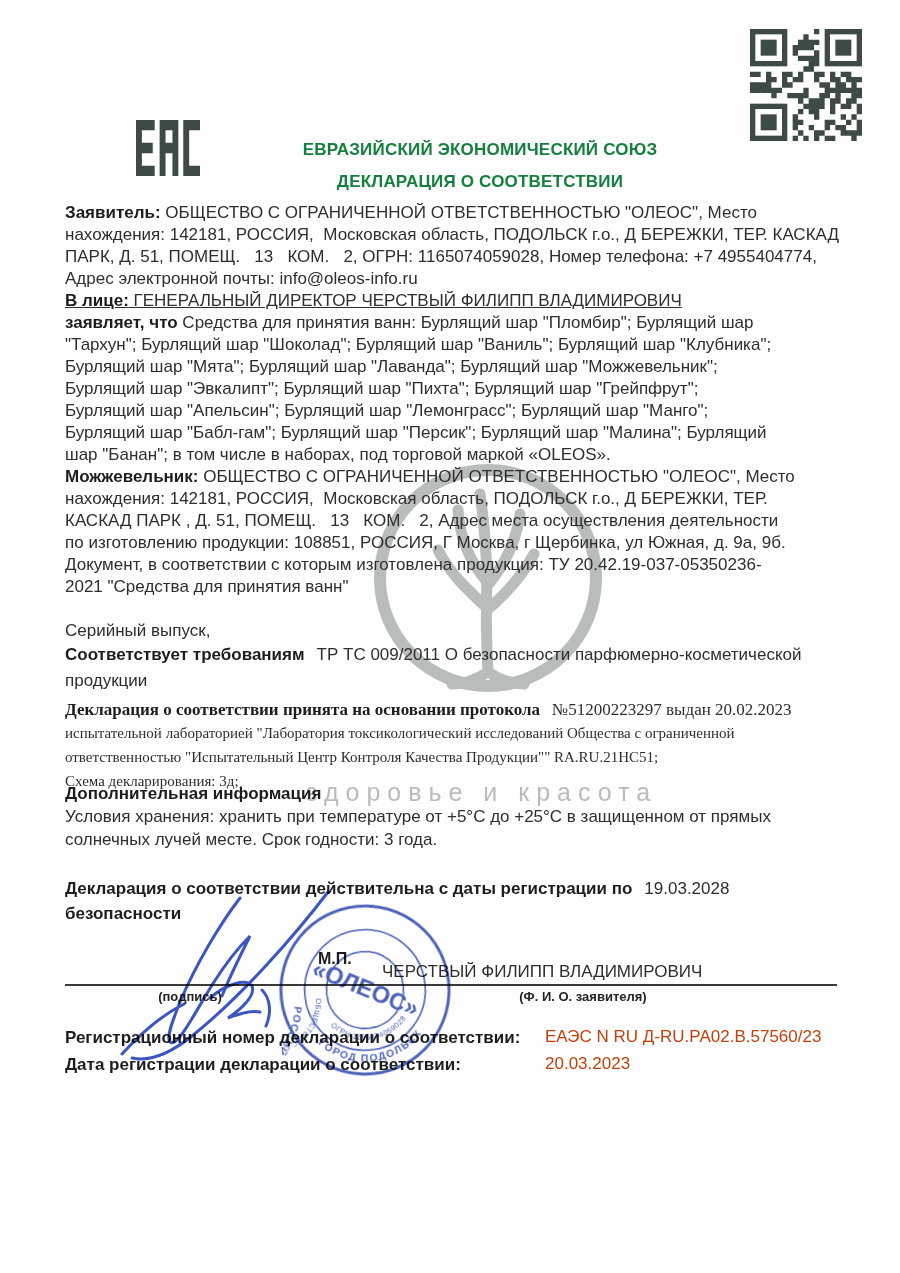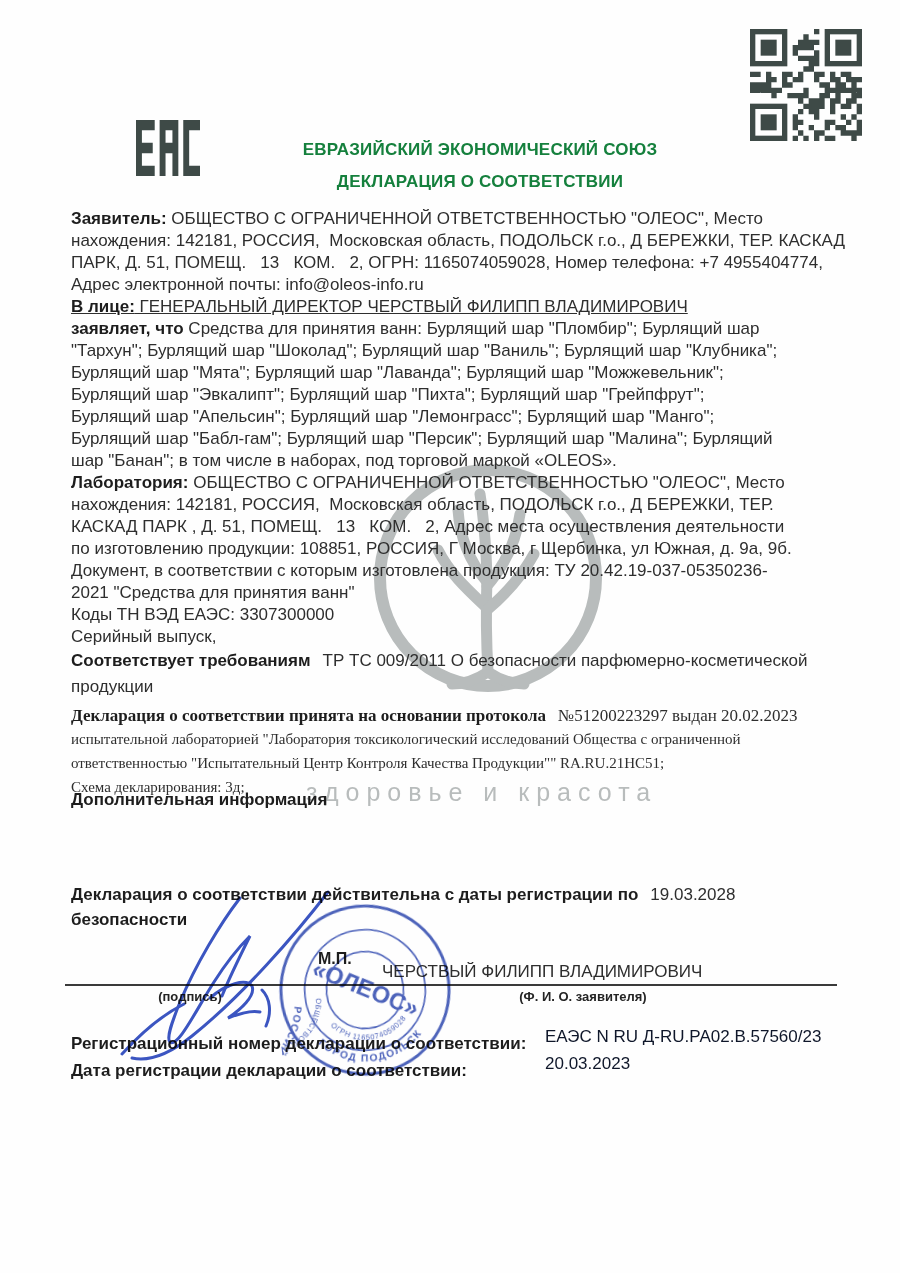--- a/index.html
+++ b/index.html
@@ -9,21 +9,21 @@
     color:#2b2b2b;overflow:hidden;
   }
   
   .qr{position:absolute;left:750px;top:29px;width:112px;height:112px;}
   .eac{position:absolute;left:136px;top:120px;width:64px;height:56px;}
   .title{position:absolute;left:60px;width:840px;text-align:center;
     font-weight:bold;font-size:17px;color:#15803d;letter-spacing:.2px;white-space:pre;}
   .title.t1{top:140px;}
   .title.t2{top:172px;}
   
-  .para{position:absolute;left:65px;margin:6px;font-size:17px;line-height:22px;
+  .para{position:absolute;left:65px;margin:0;font-size:17px;line-height:22px;
     white-space:pre;color:#2e2e2e;}
   .para b{color:#1d1d1d;}
   .p-applicant{top:202px;}
   .p-person{top:290px;text-decoration:underline;}
   .p-declares{top:312px;}
   .p-manufacturer{top:466px;}
   .p-conforms{top:642px;line-height:26px;}
   .p-basis{top:698px;line-height:23px;font-family:Liberation Serif, serif;}
   .p-basis .small{font-size:15px;}
   .p-additional{top:782px;line-height:23px;}
@@ -45,21 +45,21 @@
   .cap-fio{left:463px;width:240px;}
   .signature-svg{position:absolute;left:92px;top:886px;width:272px;height:178px;
     z-index:2;mix-blend-mode:multiply;}
   .stamp-svg{position:absolute;left:276px;top:901px;width:178px;height:178px;
     z-index:2;mix-blend-mode:multiply;opacity:.92;filter:blur(.2px);transform:rotate(-6deg);}
   
   .reg-row{position:absolute;left:65px;font-size:17px;white-space:pre;}
   .reg-row b{color:#1d1d1d;}
   .reg-1{top:1027px;}
   .reg-2{top:1054px;}
-  .reg-val{position:absolute;left:545px;font-size:17px;color:#0f172a;white-space:pre;}
+  .reg-val{position:absolute;left:545px;font-size:17px;color:#c2410c;white-space:pre;}
   .val-1{top:1027px;}
   .val-2{top:1054px;}
 </style>
 </head>
 <body>
 
 <div class="page">
 
   <svg class="wm wm-tree" viewBox="0 0 240 240" style="position:absolute;">
     <circle cx="120" cy="120" r="108" fill="none" stroke="#b8bcbc" stroke-width="12"></circle>
@@ -117,35 +117,36 @@
     <p class="para p-person"><b>В лице:</b><span> ГЕНЕРАЛЬНЫЙ ДИРЕКТОР ЧЕРСТВЫЙ ФИЛИПП ВЛАДИМИРОВИЧ</span></p>
 
     <p class="para p-declares"><b>заявляет, что</b><span> Средства для принятия ванн: Бурлящий шар "Пломбир"; Бурлящий шар
 "Тархун"; Бурлящий шар "Шоколад"; Бурлящий шар "Ваниль"; Бурлящий шар "Клубника";
 Бурлящий шар "Мята"; Бурлящий шар "Лаванда"; Бурлящий шар "Можжевельник";
 Бурлящий шар "Эвкалипт"; Бурлящий шар "Пихта"; Бурлящий шар "Грейпфрут";
 Бурлящий шар "Апельсин"; Бурлящий шар "Лемонграсс"; Бурлящий шар "Манго";
 Бурлящий шар "Бабл-гам"; Бурлящий шар "Персик"; Бурлящий шар "Малина"; Бурлящий
 шар "Банан"; в том числе в наборах, под торговой маркой «OLEOS».</span></p>
 
-    <p class="para p-manufacturer"><b>Лаборатория:</b><span> ОБЩЕСТВО С ОГРАНИЧЕННОЙ ОТВЕТСТВЕННОСТЬЮ "ОЛЕОС", Место
+    <p class="para p-manufacturer"><b>Можжевельник:</b><span> ОБЩЕСТВО С ОГРАНИЧЕННОЙ ОТВЕТСТВЕННОСТЬЮ "ОЛЕОС", Место
 нахождения: 142181, РОССИЯ,  Московская область, ПОДОЛЬСК г.о., Д БЕРЕЖКИ, ТЕР.
 КАСКАД ПАРК , Д. 51, ПОМЕЩ.   13   КОМ.   2, Адрес места осуществления деятельности
 по изготовлению продукции: 108851, РОССИЯ, Г Москва, г Щербинка, ул Южная, д. 9а, 9б.
 Документ, в соответствии с которым изготовлена продукция: ТУ 20.42.19-037-05350236-
-2021 "Средства для принятия ванн"</span><br><span>Коды ТН ВЭД ЕАЭС: 3307300000</span><br><span>Серийный выпуск,</span></p>
+2021 "Средства для принятия ванн"</span><br><br><span>Серийный выпуск,</span></p>
 
     <p class="para p-conforms"><b>Соответствует требованиям</b><span class="gap">ТР ТС 009/2011 О безопасности парфюмерно-косметической
 продукции</span></p>
 
     <p class="para p-basis"><b>Декларация о соответствии принята на основании протокола</b><span class="gap">№51200223297 выдан 20.02.2023</span><br><span class="small">испытательной лабораторией "Лаборатория токсикологический исследований Общества с ограниченной
 ответственностью "Испытательный Центр Контроля Качества Продукции"" RA.RU.21НС51;
 Схема декларирования: 3д;</span></p>
 
-    <p class="para p-additional"><b>Дополнительная информация</b><br></p>
+    <p class="para p-additional"><b>Дополнительная информация</b><br><span>Условия хранения: хранить при температуре от +5°С до +25°С в защищенном от прямых
+солнечных лучей месте. Срок годности: 3 года.</span></p>
 
     <p class="para p-validity"><b>Декларация о соответствии действительна с даты регистрации по</b><span class="gap">19.03.2028</span><br><b>безопасности</b></p>
 
     <div class="sig-rule"></div>
     <div class="mp">М.П.</div>
     <div class="fio-name">ЧЕРСТВЫЙ ФИЛИПП ВЛАДИМИРОВИЧ</div>
     <div class="caption cap-sign">(подпись)</div>
     <div class="caption cap-fio">(Ф. И. О. заявителя)</div>
 
     <p class="para reg-row reg-1"><b>Регистрационный номер декларации о соответствии:</b></p>

